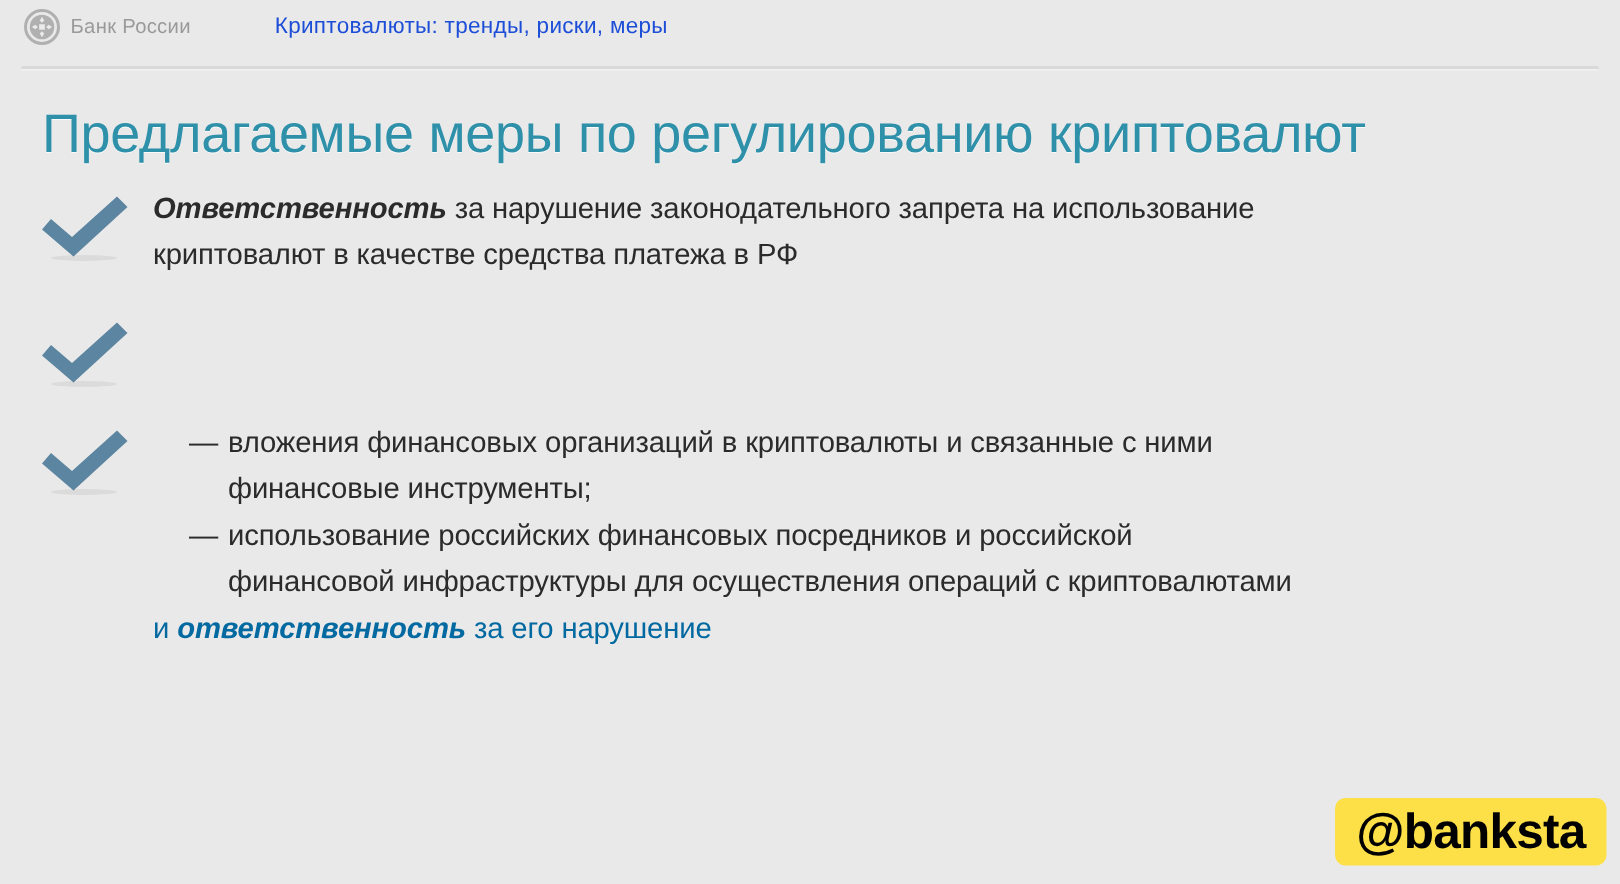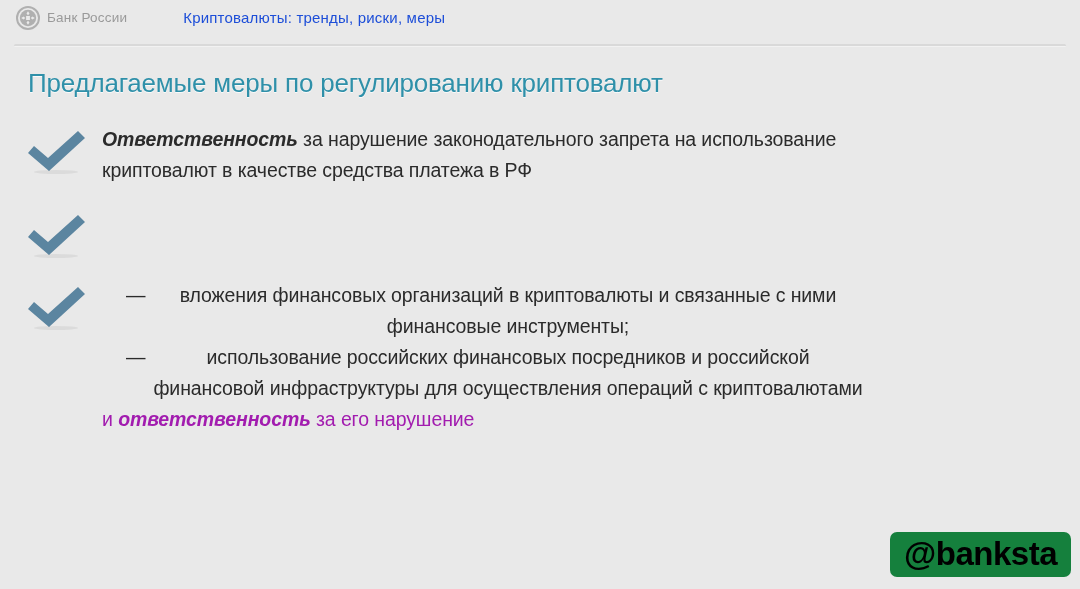--- a/index.html
+++ b/index.html
@@ -65,21 +65,21 @@
     height: 3px;
     background: linear-gradient(to bottom, #d9d9d9 0 2px, #f2f2f2 2px 3px);
     border-radius: 2px;
   }
 
   
   .slide-title {
     position: absolute;
     top: 68px;
     left: 28px;
-    font-size: 26px;
+    font-size: 36px;
     color: #2f90a9;
     letter-spacing: -0.2px;
     white-space: nowrap;
     text-shadow: 0 1px 0 rgba(255,255,255,.75);
   }
 
   
   .bullets {
     position: absolute;
     top: 124px;
@@ -125,36 +125,36 @@
     line-height: 31px;
     color: #2b2b2b;
     letter-spacing: -0.1px;
     padding-left: 24px;
   }
   .sub-dash {
     flex: 0 0 auto;
     width: 26px;
     color: #2b2b2b;
   }
-  .sub-body { flex: 1 1 auto; max-width: 880px; text-align: center; }
+  .sub-body { flex: 1 1 auto; max-width: 880px; }
 
   .tail-line {
     font-size: 19.5px;
     line-height: 31px;
-    color: #a21caf;
+    color: #0369a1;
     letter-spacing: -0.1px;
   }
   .tail-line b { font-weight: bold; font-style: italic; }
 
   
   .watermark {
     position: absolute;
     right: 9px;
     bottom: 12px;
-    background: #15803d;
+    background: #fde047;
     border-radius: 7px;
     padding: 5px 14px 7px 14px;
     font-size: 33px;
     font-weight: bold;
     color: #000000;
     letter-spacing: -0.5px;
     line-height: 1;
   }
 </style>
 </head>

